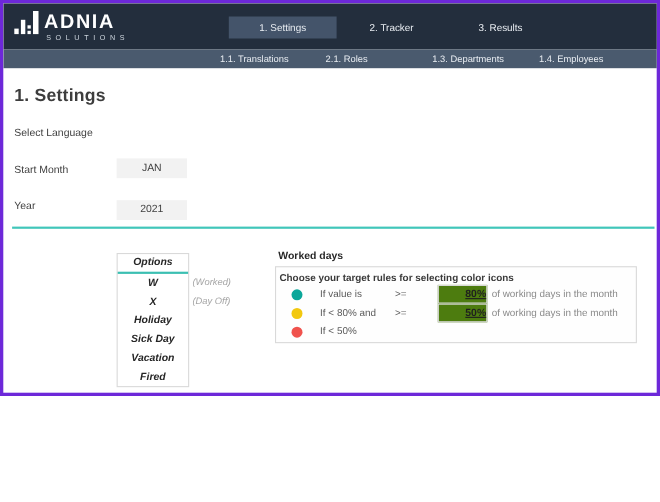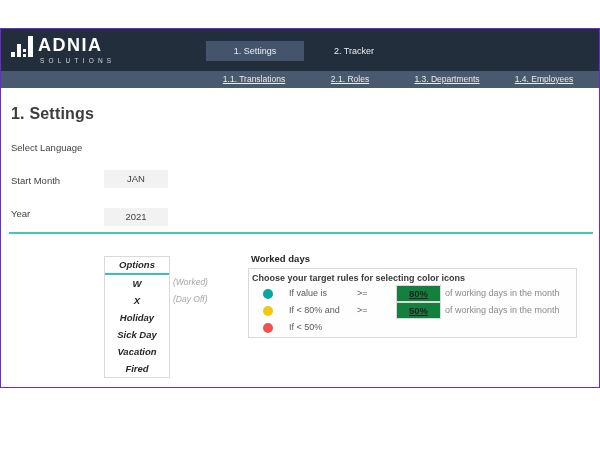--- a/index.html
+++ b/index.html
@@ -1,17 +1,17 @@
 <!DOCTYPE html>
 <html><head>
 <meta charset="utf-8">
 <style>
   html,body{margin:0;padding:0;background:#fff;}
   .screen{position:relative;width:600px;height:360px;background:#ffffff;
-    font-family:"Liberation Sans", sans-serif;overflow:hidden;border:1px solid #6d28d9;box-sizing:border-box;margin-top:28px;}
+    font-family:"Liberation Sans", sans-serif;overflow:hidden;border:3px solid #6d28d9;box-sizing:border-box;}
 
   
   .topbar{position:absolute;top:0;left:0;width:600px;height:42px;background:#232e3d;}
   .logo{position:absolute;left:10px;top:6px;display:flex;align-items:flex-start;}
   .logo-icon{display:flex;align-items:flex-end;gap:2px;height:21px;margin-right:5px;margin-top:1px;}
   .logo-icon .sq{width:4px;height:5px;background:#fff;}
   .logo-icon .bar-m{width:4px;height:13px;background:#fff;}
   .logo-icon .colon{display:flex;flex-direction:column;gap:2px;justify-content:flex-end;height:13px;}
   .logo-icon .colon i{display:block;width:3px;height:3px;background:#fff;}
   .logo-icon .bar-t{width:5px;height:21px;background:#fff;}
@@ -21,22 +21,22 @@
 
   .tab{position:absolute;top:12px;height:20px;line-height:20px;width:98px;text-align:center;
     color:#e9edf2;font-size:9px;cursor:pointer;}
   .tab.active{background:#44546a;}
   .tab-settings{left:205px;}
   .tab-tracker{left:304px;}
   .tab-results{left:403px;}
 
   
   .subnav{position:absolute;top:42px;left:0;width:600px;height:17px;background:#4a5a6e;}
-  .subitem{position:absolute;top:0;height:17px;line-height:17px;width:112px;text-align:center;
-    color:#e9edf2;font-size:8.5px;cursor:pointer;text-decoration:underline;}
+  .subitem{position:absolute;top:0;height:17px;line-height:17px;width:112px;text-align:left;
+    color:#e9edf2;font-size:8.5px;cursor:pointer;}
   .sub-translations{left:197px;}
   .sub-roles{left:293px;}
   .sub-departments{left:390px;}
   .sub-employees{left:487px;}
 
   
   .page-title{position:absolute;left:10px;top:76px;margin:0;font-size:16px;font-weight:600;
     color:#3d3d3d;letter-spacing:0.2px;}
 
   .field-label{position:absolute;left:10px;font-size:9.5px;color:#3f3f3f;}
@@ -58,21 +58,21 @@
   
   .wd-title{position:absolute;left:250px;top:224px;font-size:9.5px;font-weight:bold;color:#262626;}
   .rules-panel{position:absolute;left:247px;top:239px;width:327px;height:68px;border:1px solid #d9d9d9;background:#fefefe;}
   .rules-subtitle{position:absolute;left:3px;top:4px;font-size:9px;font-weight:bold;color:#3a3a3a;}
   .rule-row{position:absolute;left:0;width:100%;height:17px;}
   .rr-0{top:16px;} .rr-1{top:33px;} .rr-2{top:50px;}
   .rule-dot{position:absolute;left:14px;top:3.5px;width:10px;height:10px;border-radius:50%;}
   .rule-cond{position:absolute;left:40px;top:0;height:17px;line-height:17px;font-size:9px;color:#595959;}
   .rule-op{position:absolute;left:108px;top:0;height:17px;line-height:17px;font-size:9px;color:#595959;}
   .rule-val{position:absolute;left:147px;top:0;width:43px;height:15px;line-height:15px;border:1px solid #d9d9d9;
-    background:#15803d;text-align:center;font-weight:bold;font-size:9.5px;color:#1f1f1f;cursor:text;text-decoration:underline;}
+    background:#4d7c0f;text-align:right;font-weight:bold;font-size:9.5px;color:#1f1f1f;cursor:text;text-decoration:underline;}
   .rule-suffix{position:absolute;left:196px;top:0;height:17px;line-height:17px;font-size:9px;color:#8a8a8a;}
 </style>
 </head>
 <body>
 
 <div class="screen">
 
   <header class="topbar">
     <div class="logo">
       <div class="logo-icon">
@@ -84,20 +84,21 @@
           </span>
         <span class="bar-t"></span>
       </div>
       <div class="logo-text">
         <span class="brand">ADNIA</span>
         <span class="tagline">SOLUTIONS</span>
       </div>
     </div>
     <div class="tab tab-settings active">1. Settings</div>
     <div class="tab tab-tracker">2. Tracker</div>
+    <div class="tab tab-results">3. Results</div>
   </header>
 
   <nav class="subnav">
     <div class="subitem sub-translations">1.1. Translations</div>
     <div class="subitem sub-roles">2.1. Roles</div>
     <div class="subitem sub-departments">1.3. Departments</div>
     <div class="subitem sub-employees">1.4. Employees</div>
   </nav>
 
   <h1 class="page-title">1. Settings</h1>

